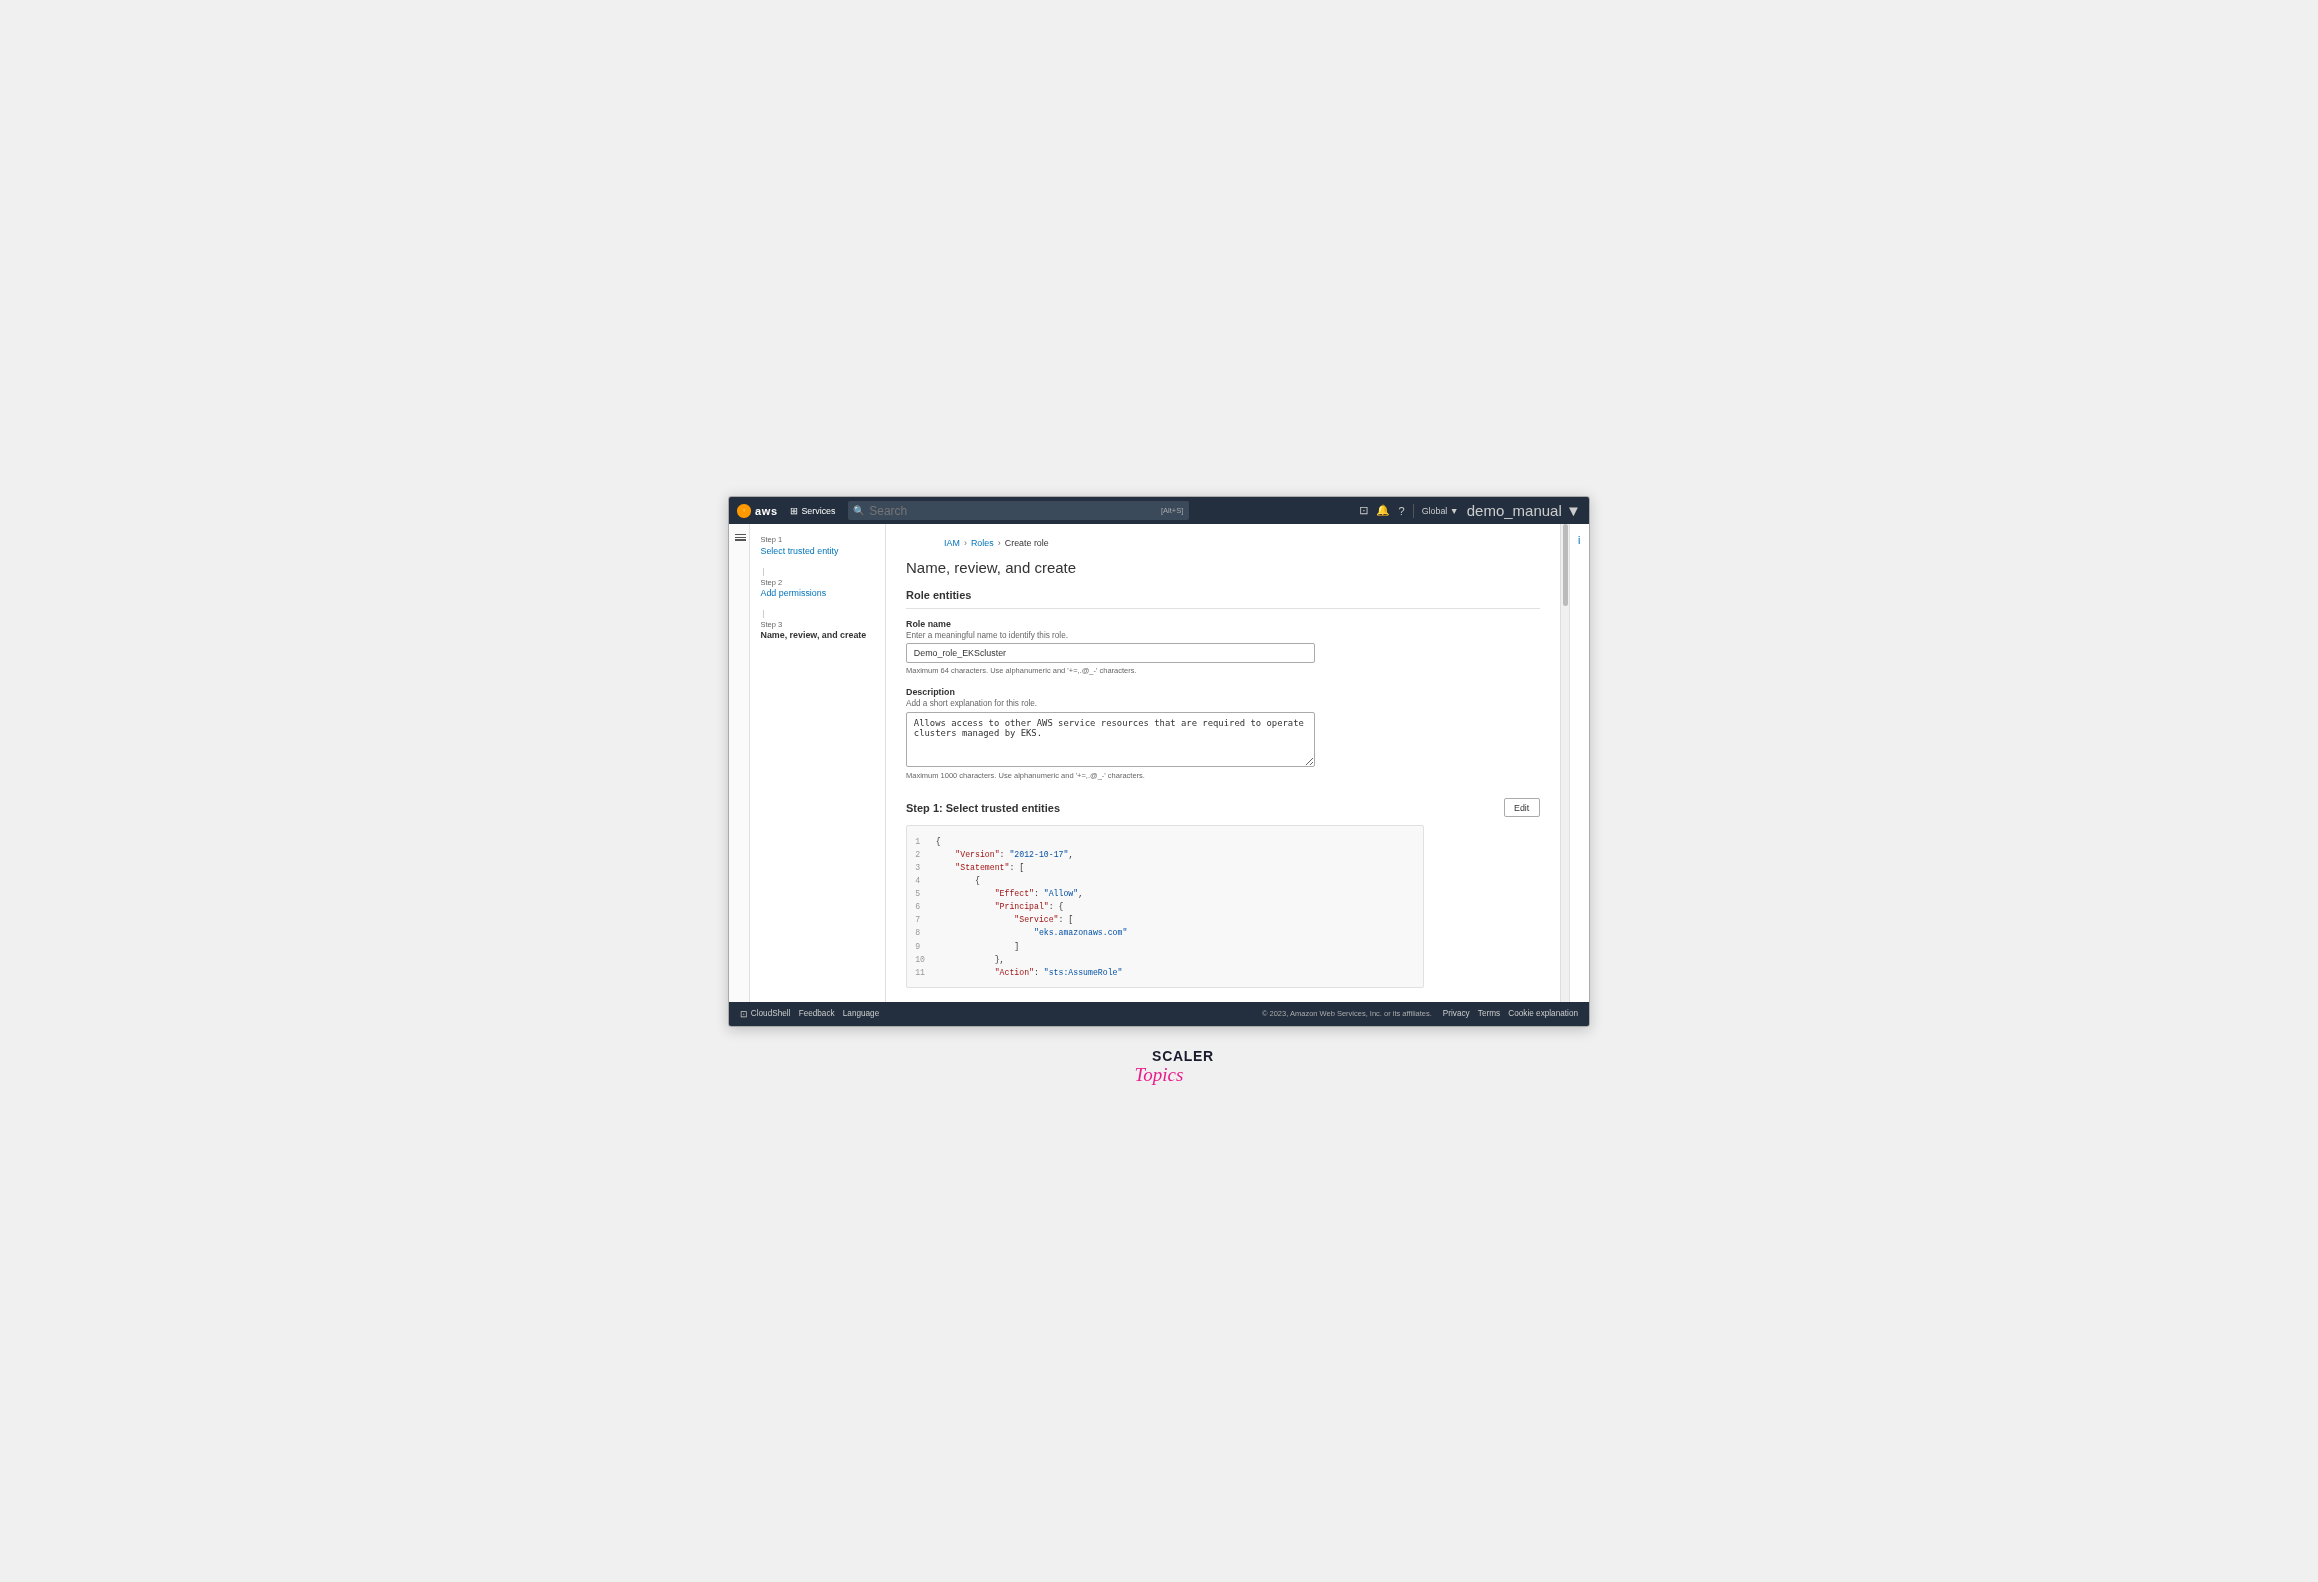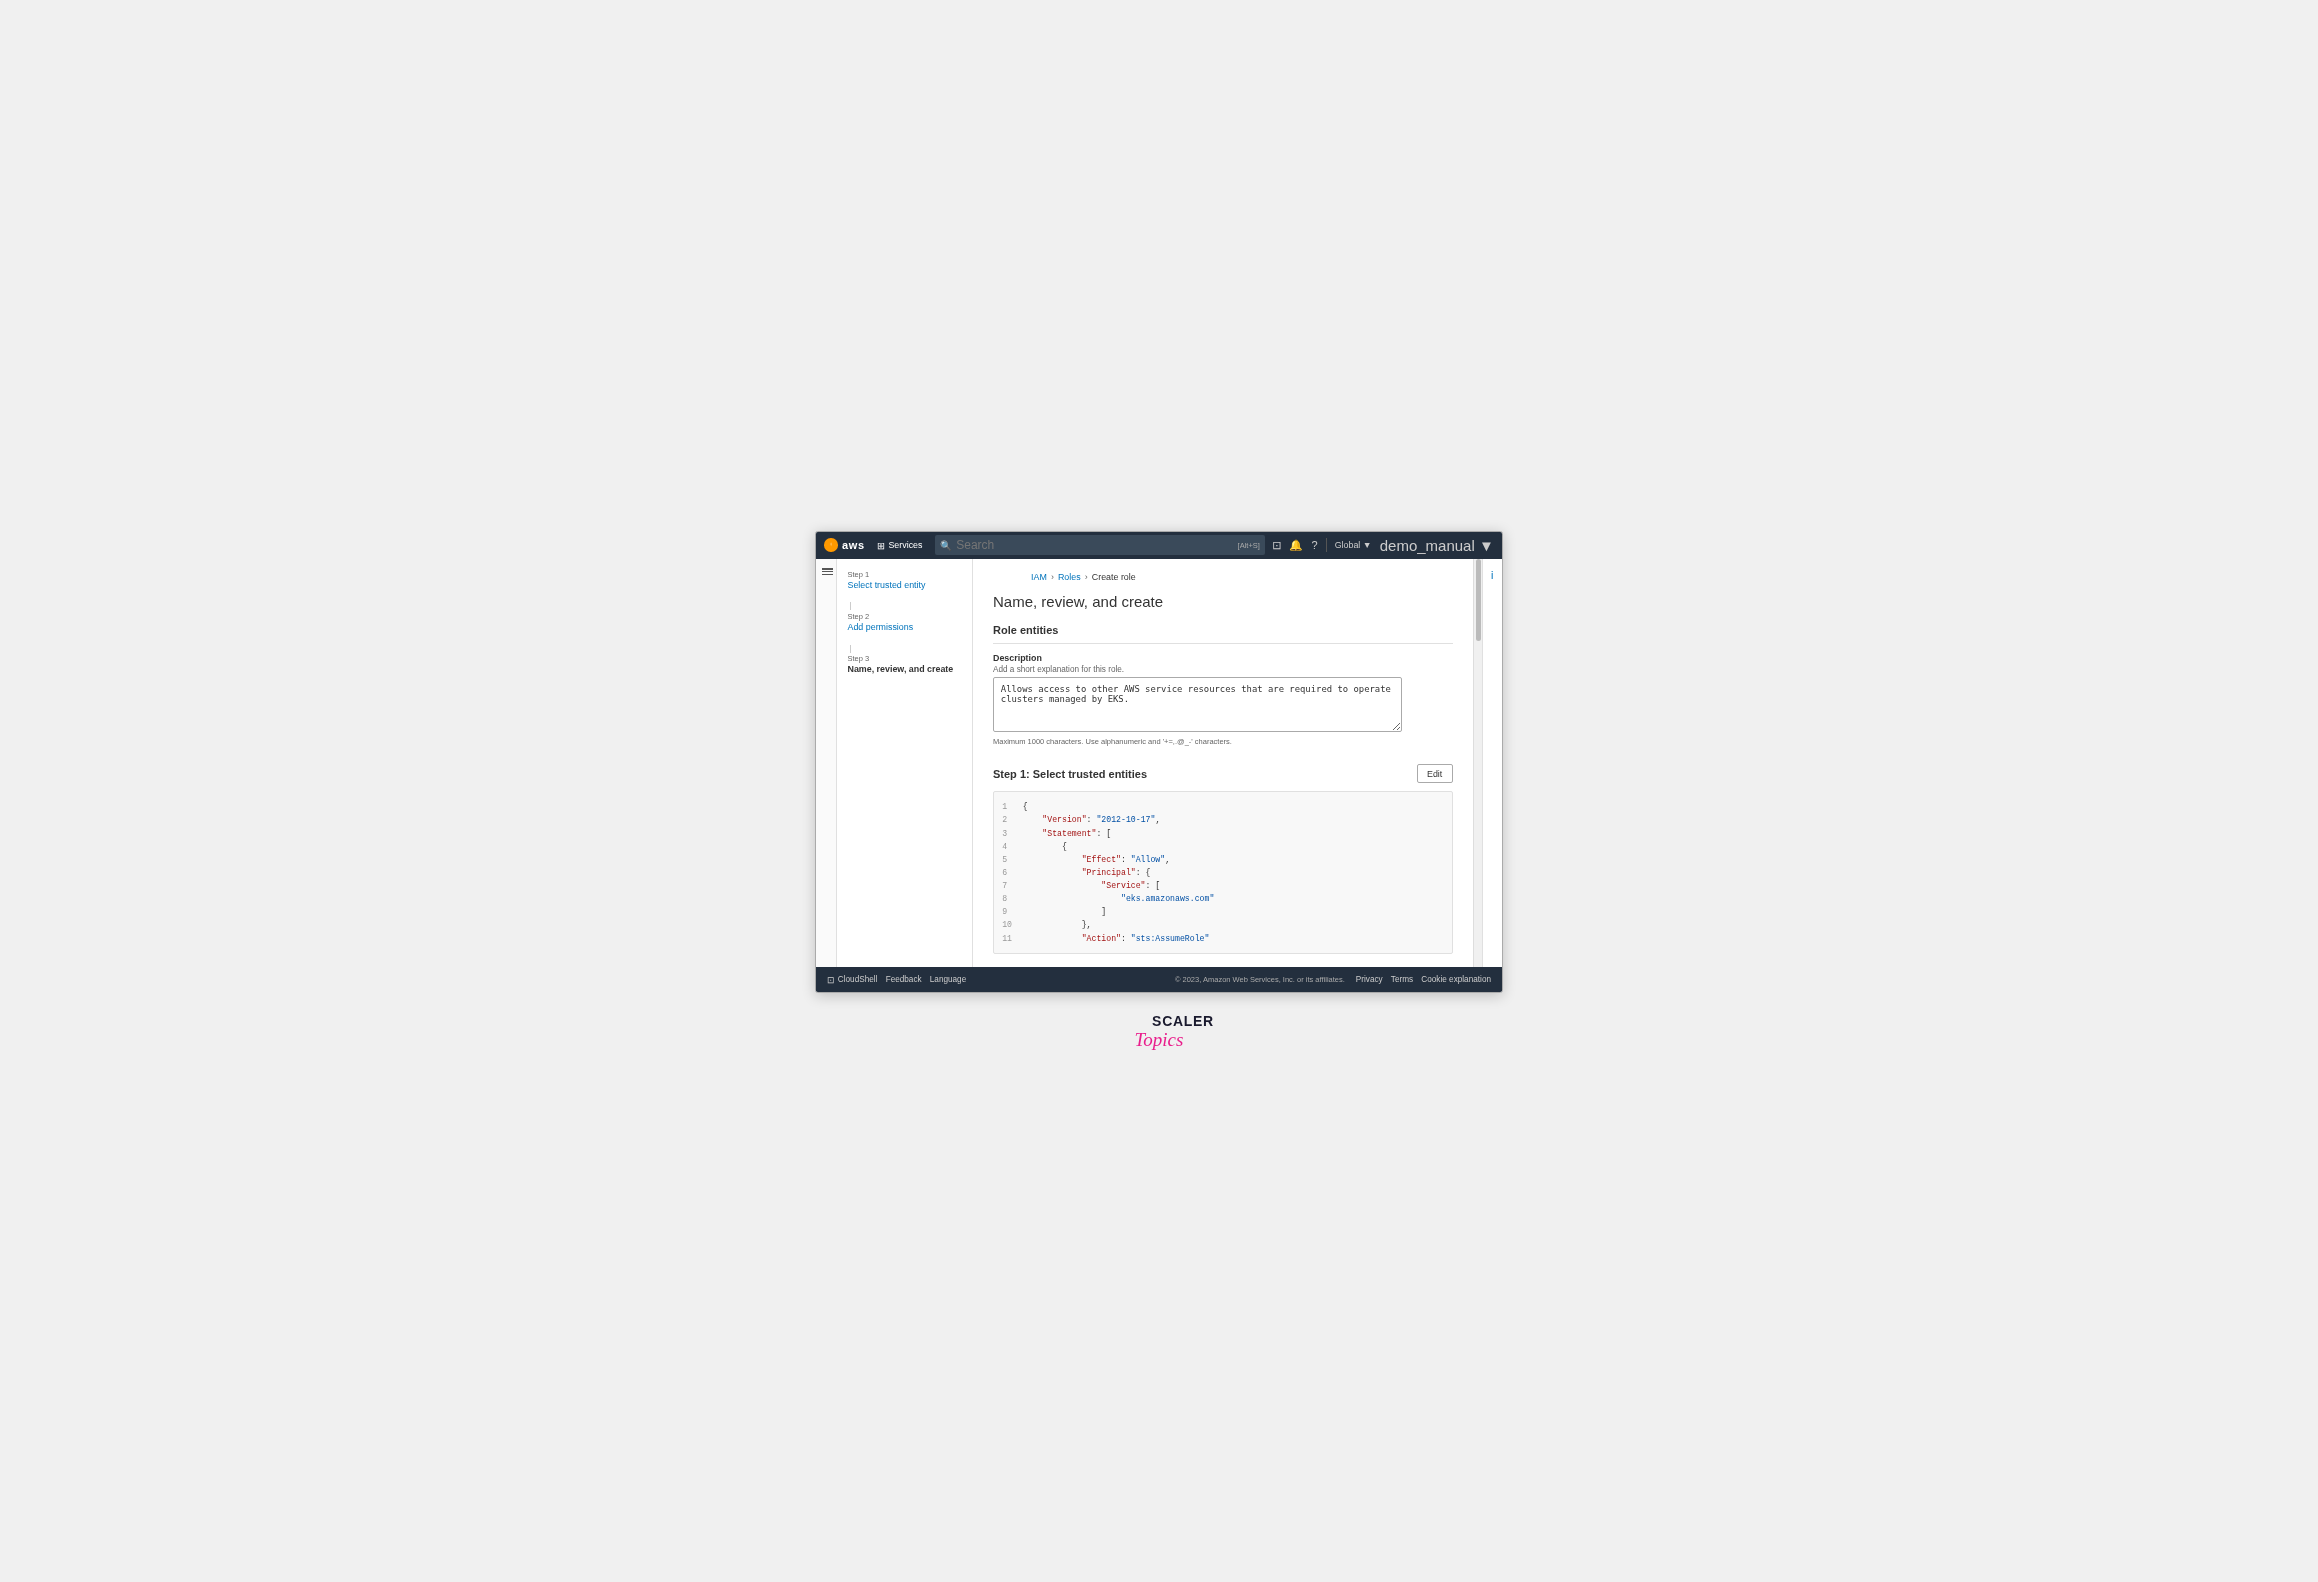--- a/index.html
+++ b/index.html
@@ -9,21 +9,21 @@
       font-size: 9.5px;
       display: flex;
       flex-direction: column;
       align-items: center;
       justify-content: center;
       min-height: 100vh;
       padding: 27px 13.6px;
     }
 
     .browser-window {
-      width: 688px;
+      width: 862px;
       background: #fff;
       border: 0.7px solid #aaa;
       border-radius: 2.7px;
       box-shadow: 0 2.7px 13.6px rgba(0,0,0,0.2);
       overflow: hidden;
       display: flex;
       flex-direction: column;
     }
 
     
@@ -474,20 +474,26 @@
         <span class="breadcrumb-sep">›</span>
         <a>Roles</a>
         <span class="breadcrumb-sep">›</span>
         <span class="breadcrumb-current">Create role</span>
       </div>
 
       <h1 class="page-title">Name, review, and create</h1>
 
       <div class="section-title">Role entities</div>
 
+      <div class="form-group">
+        <div class="form-label">Role name</div>
+        <div class="form-hint">Enter a meaningful name to identify this role.</div>
+        <input class="form-input" type="text" value="Demo_role_EKScluster" style="">
+        <div class="char-limit">Maximum 64 characters. Use alphanumeric and '+=,.@_-' characters.</div>
+      </div>
 
       <div class="form-group">
         <div class="form-label">Description</div>
         <div class="form-hint">Add a short explanation for this role.</div>
         <textarea class="form-textarea" style="">Allows access to other AWS service resources that are required to operate clusters managed by EKS.</textarea>
         <div class="char-limit">Maximum 1000 characters. Use alphanumeric and '+=,.@_-' characters.</div>
       </div>
 
       <div class="step-section">
         <div class="step-section-header">

